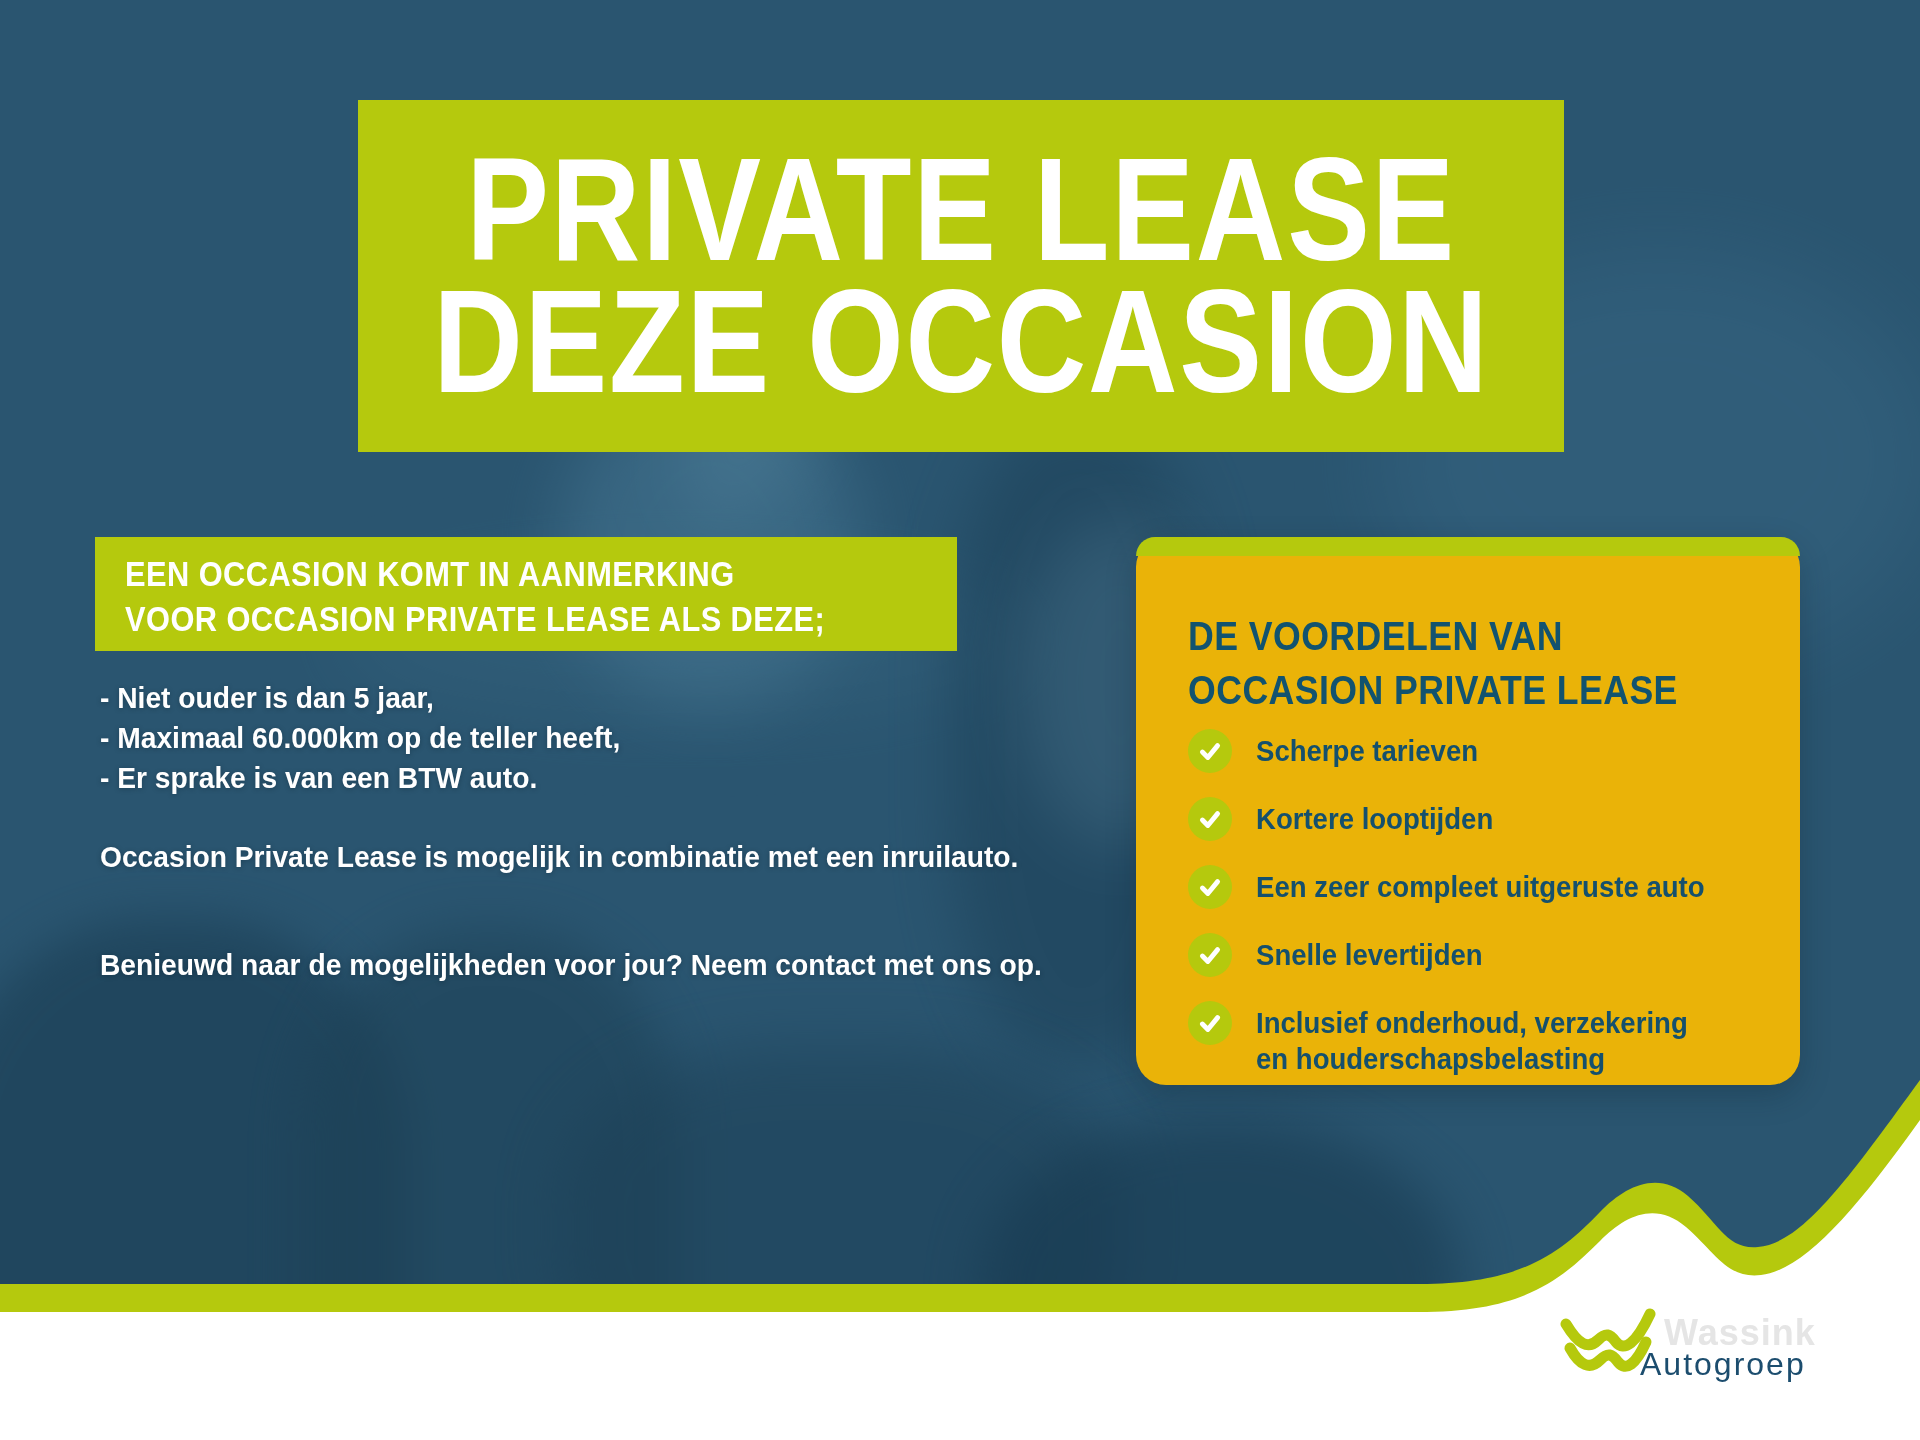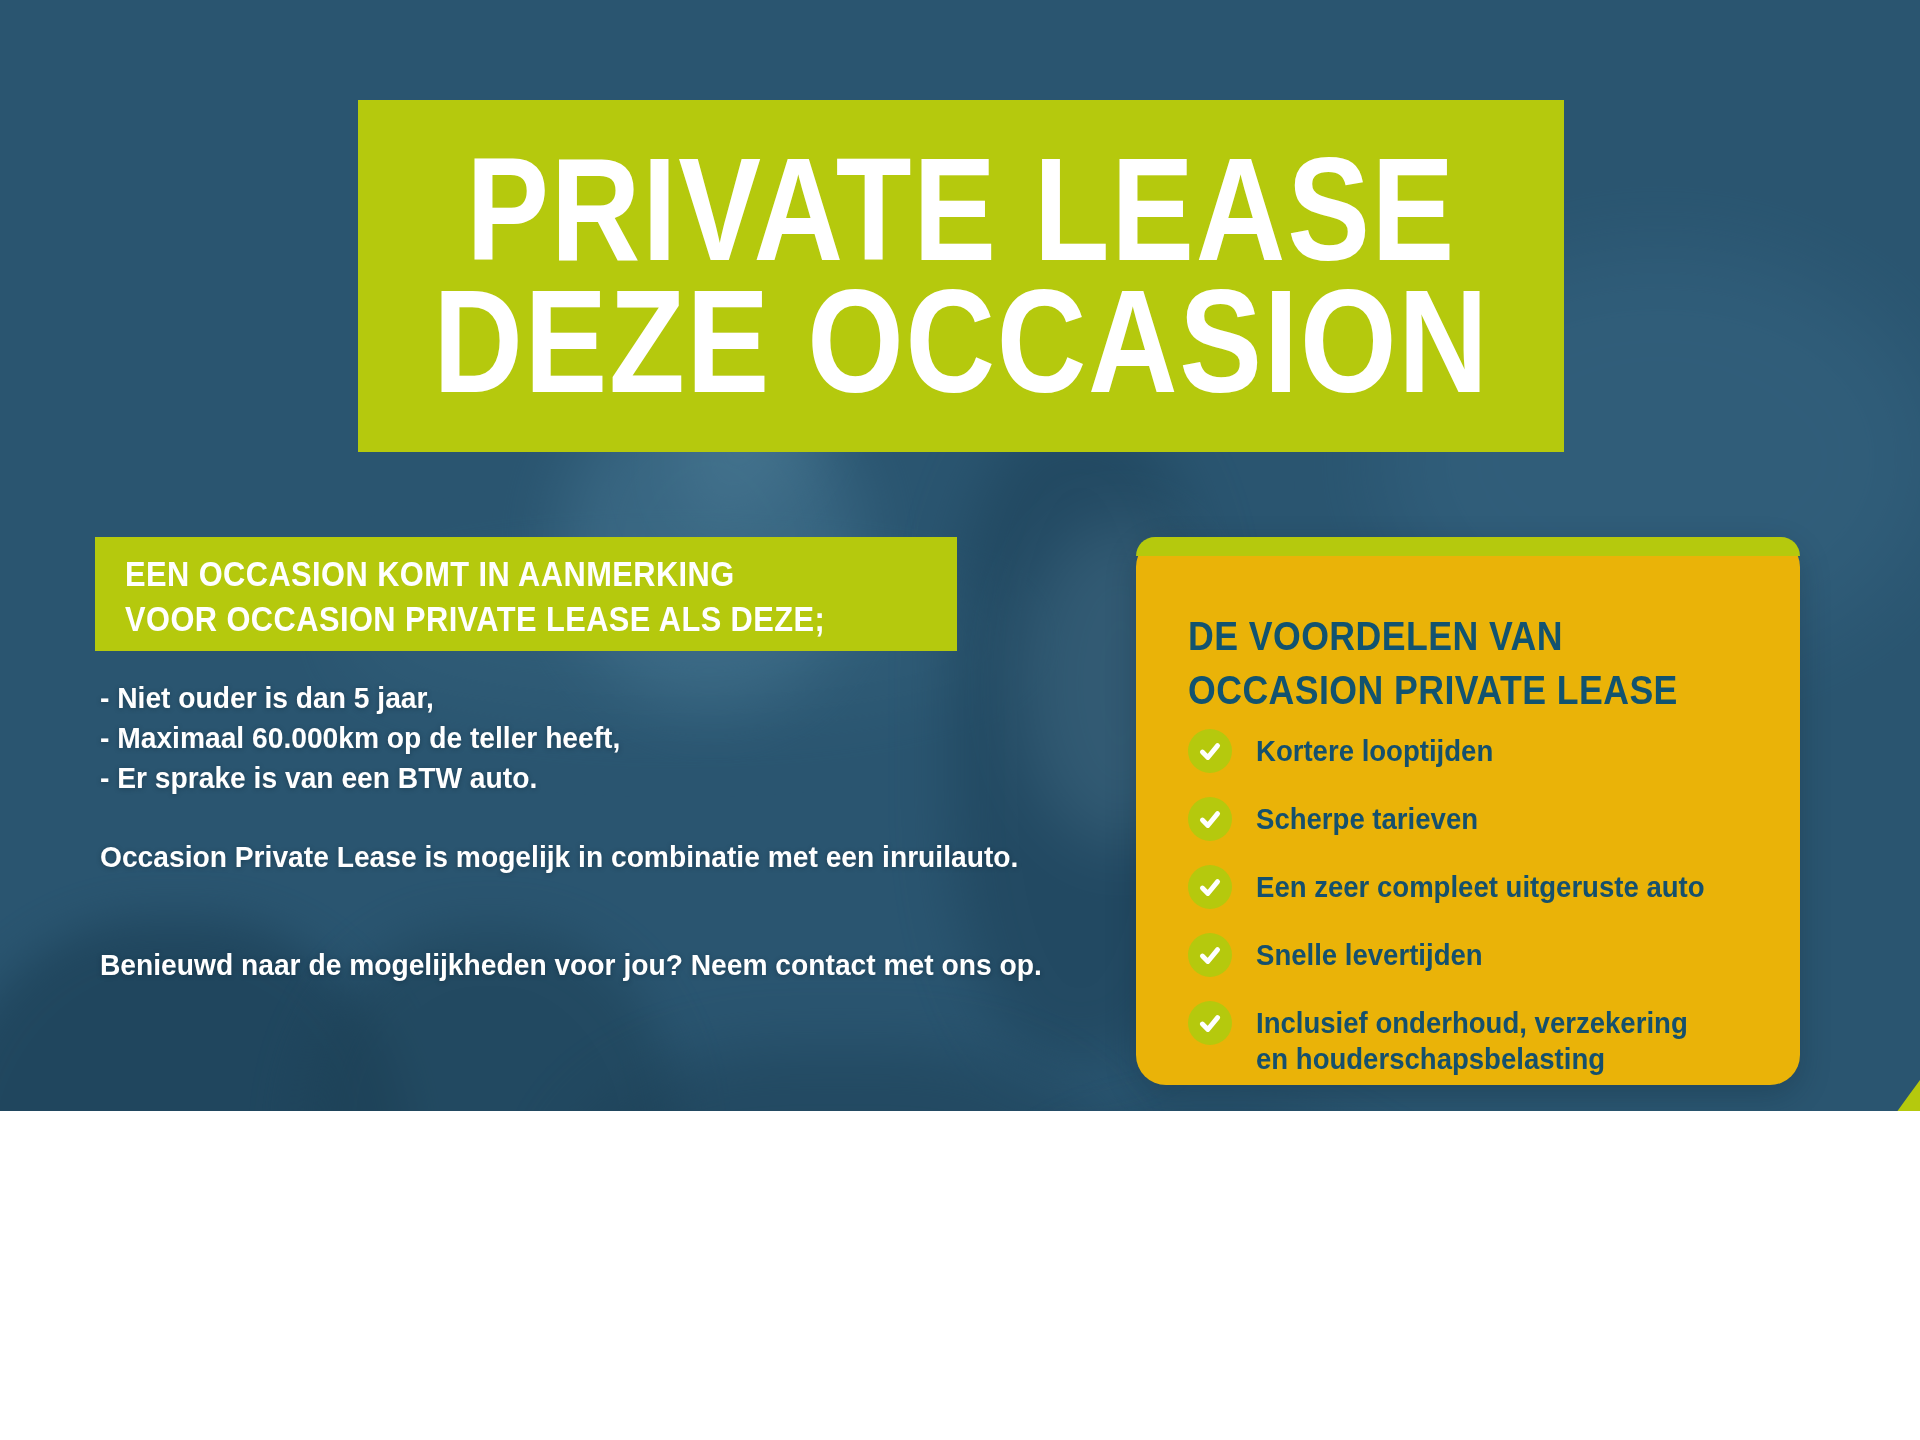--- a/index.html
+++ b/index.html
@@ -1,21 +1,21 @@
 <!DOCTYPE html>
 <html><head>
 <meta charset="utf-8">
 <style>
   html,body { margin:0; padding:0; }
   body {
     font-family: "Liberation Sans", "DejaVu Sans", sans-serif;
     background:#ffffff;
   }
   .stage {
-    position:relative; width:1920px; height:1111px;
+    position:relative; width:1920px; height:1440px;
     background:#2a5570; overflow:hidden;
   }
   
   .photo {
     position:absolute; left:0; top:88px; width:1920px; height:1212px;
     overflow:hidden;
   }
   .blob { position:absolute; filter:blur(34px); border-radius:50%; }
   .b-head   { left:560px; top:290px; width:300px; height:330px; background:#4d7f9b; opacity:.42; }
   .b-arm    { left:690px; top:230px; width:120px; height:220px; background:#55869f; opacity:.35; transform:rotate(25deg); }
@@ -155,31 +155,31 @@
       <span class="condL">OCCASION PRIVATE LEASE</span>
     </div>
     <div class="card-items">
       <div class="item">
         <div class="check">
           <svg viewBox="0 0 24 24">
               <path d="M5 13 l5 5 L19 7" stroke="#ffffff" stroke-width="4.5" fill="none" stroke-linecap="round" stroke-linejoin="round"></path>
             </svg>
         </div>
         <div class="item-label">
+            <span class="condL">Scherpe tarieven</span>
+          </div>
+      </div>
+      <div class="item">
+        <div class="check">
+          <svg viewBox="0 0 24 24">
+              <path d="M5 13 l5 5 L19 7" stroke="#ffffff" stroke-width="4.5" fill="none" stroke-linecap="round" stroke-linejoin="round"></path>
+            </svg>
+        </div>
+        <div class="item-label">
             <span class="condL">Kortere looptijden</span>
-          </div>
-      </div>
-      <div class="item">
-        <div class="check">
-          <svg viewBox="0 0 24 24">
-              <path d="M5 13 l5 5 L19 7" stroke="#ffffff" stroke-width="4.5" fill="none" stroke-linecap="round" stroke-linejoin="round"></path>
-            </svg>
-        </div>
-        <div class="item-label">
-            <span class="condL">Scherpe tarieven</span>
           </div>
       </div>
       <div class="item">
         <div class="check">
           <svg viewBox="0 0 24 24">
               <path d="M5 13 l5 5 L19 7" stroke="#ffffff" stroke-width="4.5" fill="none" stroke-linecap="round" stroke-linejoin="round"></path>
             </svg>
         </div>
         <div class="item-label">
             <span class="condL">Een zeer compleet uitgeruste auto</span>

